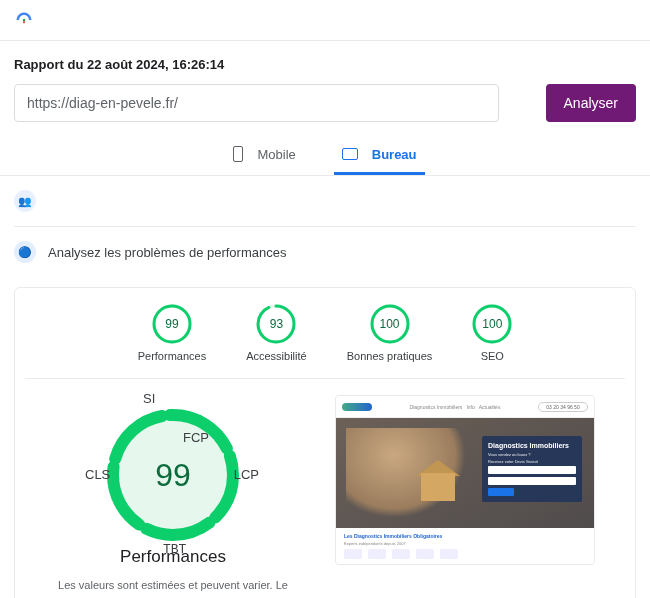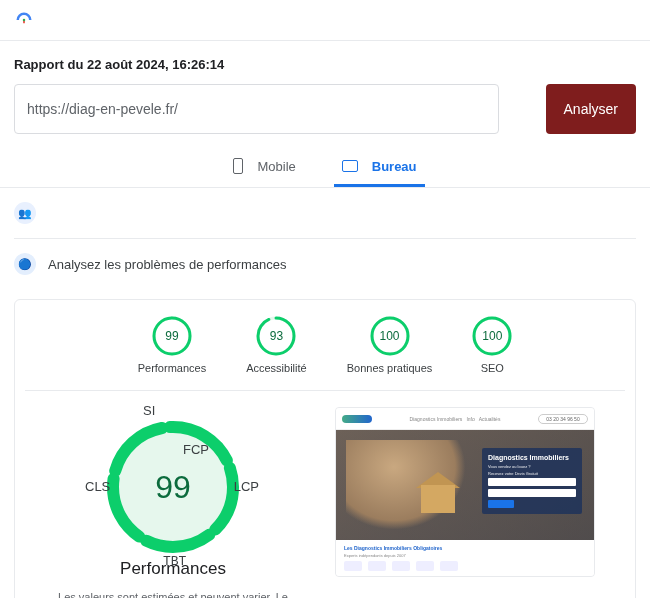--- a/index.html
+++ b/index.html
@@ -2,22 +2,22 @@
 <html><head>
 <meta charset="utf-8">
 <style>
   * { box-sizing: border-box; margin: 0; padding: 0; }
   body { font-family: Arial, sans-serif; width: 650px; background: #fff; color: #202124; }
   .header { display: flex; align-items: center; gap: 10px; padding: 10px 14px; border-bottom: 1px solid #e8eaed; }
   .logo { width: 20px; height: 20px; }
   .app-title { font-size: 16px; color: #5f6368; }
   .report-title { font-size: 13px; padding: 16px 14px 12px; }
   .url-row { display: flex; gap: 10px; padding: 0 14px 14px; }
-  .url-input { flex: 1; border: 1px solid #dadce0; border-radius: 4px; padding: 16px 12px; font-size: 14px; color: #5f6368; }
-  .analyze-btn { background: #7f1d1d; color: #fff; border: none; border-radius: 4px; padding: 10px 18px; font-size: 14px; cursor: pointer; font-weight: 500; margin-left: 37px; }
+  .url-input { flex: 1; border: 1px solid #dadce0; border-radius: 4px; padding: 10px 12px; font-size: 14px; color: #5f6368; }
+  .analyze-btn { background: #701a75; color: #fff; border: none; border-radius: 4px; padding: 10px 18px; font-size: 14px; cursor: pointer; font-weight: 500; margin-left: 37px; }
   .tabs { display: flex; justify-content: center; gap: 30px; border-bottom: 1px solid #e8eaed; }
   .tab { display: flex; align-items: center; gap: 14px; padding: 10px 8px 10px; font-size: 13px; color: #5f6368; cursor: pointer; border-bottom: 3px solid transparent; }
   .tab.active { color: #1a73e8; border-bottom-color: #1a73e8; font-weight: bold; }
   .tab-icon { width: 16px; height: 12px; border: 1.5px solid currentColor; border-radius: 2px; position: relative; }
   .tab-icon-mobile { width: 10px; height: 16px; }
   .section { padding: 14px 14px; display: flex; align-items: center; gap: 12px; }
   .section-icon { width: 22px; height: 22px; background: #e8f0fe; border-radius: 50%; display:flex;align-items:center;justify-content:center;font-size:11px; }
   .section-title { font-size: 13px; color: #3c4043; }
   .divider { height: 1px; background: #e8eaed; margin: 0 14px; }
   .panel { border: 1px solid #e8eaed; border-radius: 6px; margin: 10px 14px; padding: 16px 10px 8px; }

